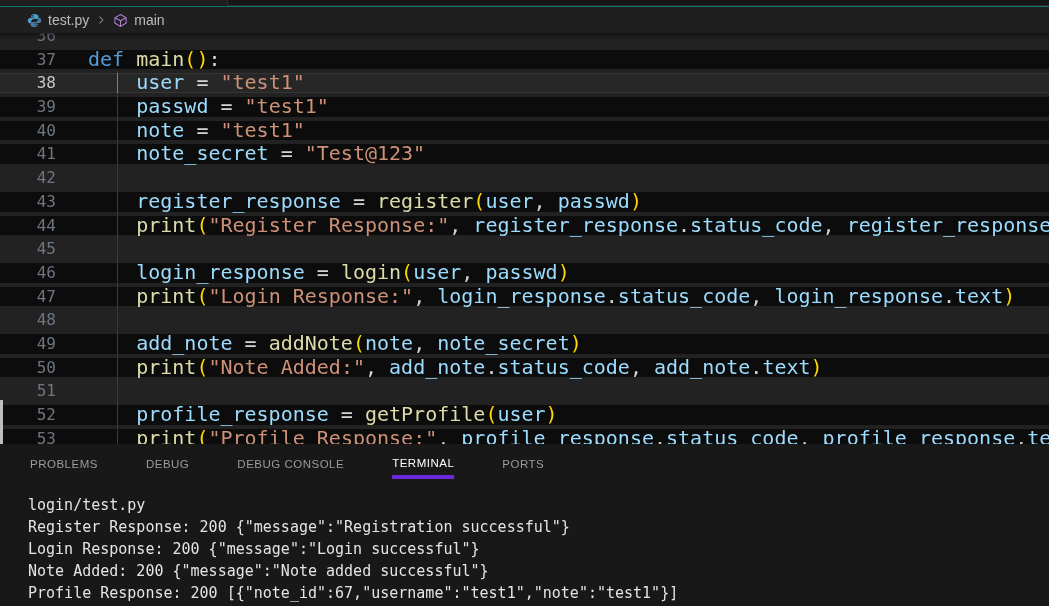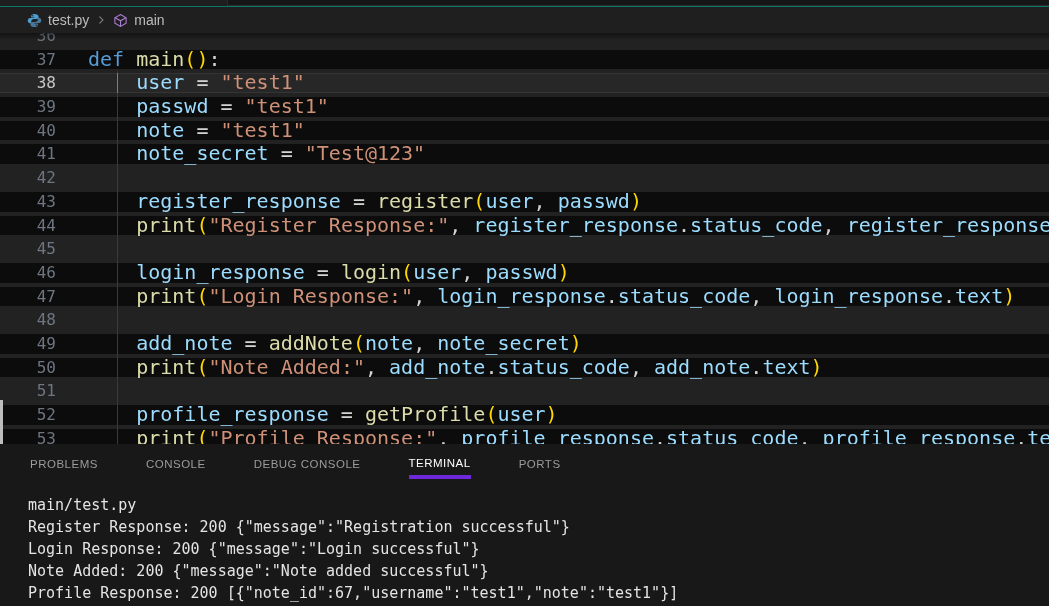--- a/index.html
+++ b/index.html
@@ -169,27 +169,27 @@
         <div class="indent-guide" style="top: 47.4px; height: 379.2px;"></div>
         <div class="indent-guide-active" style="top: 49.4px; height: 19.7px;"></div>
       </div>
   </div>
 
   <div class="left-sliver"></div>
 
   <div class="panel">
     <div class="panel-tabs">
       <span class="ptab">PROBLEMS</span>
-      <span class="ptab">CONSOLE</span>
+      <span class="ptab">DEBUG</span>
       <span class="ptab">DEBUG CONSOLE</span>
       <span class="ptab active">TERMINAL</span>
       <span class="ptab">PORTS</span>
     </div>
     <div class="terminal" id="terminal">
-        <div class="tline">main/test.py</div>
+        <div class="tline">login/test.py</div>
         <div class="tline">Register Response: 200 {"message":"Registration successful"}</div>
         <div class="tline">Login Response: 200 {"message":"Login successful"}</div>
         <div class="tline">Note Added: 200 {"message":"Note added successful"}</div>
         <div class="tline">Profile Response: 200 [{"note_id":67,"username":"test1","note":"test1"}]</div>
       </div>
   </div>
 
 </div>
 
 </body></html>

